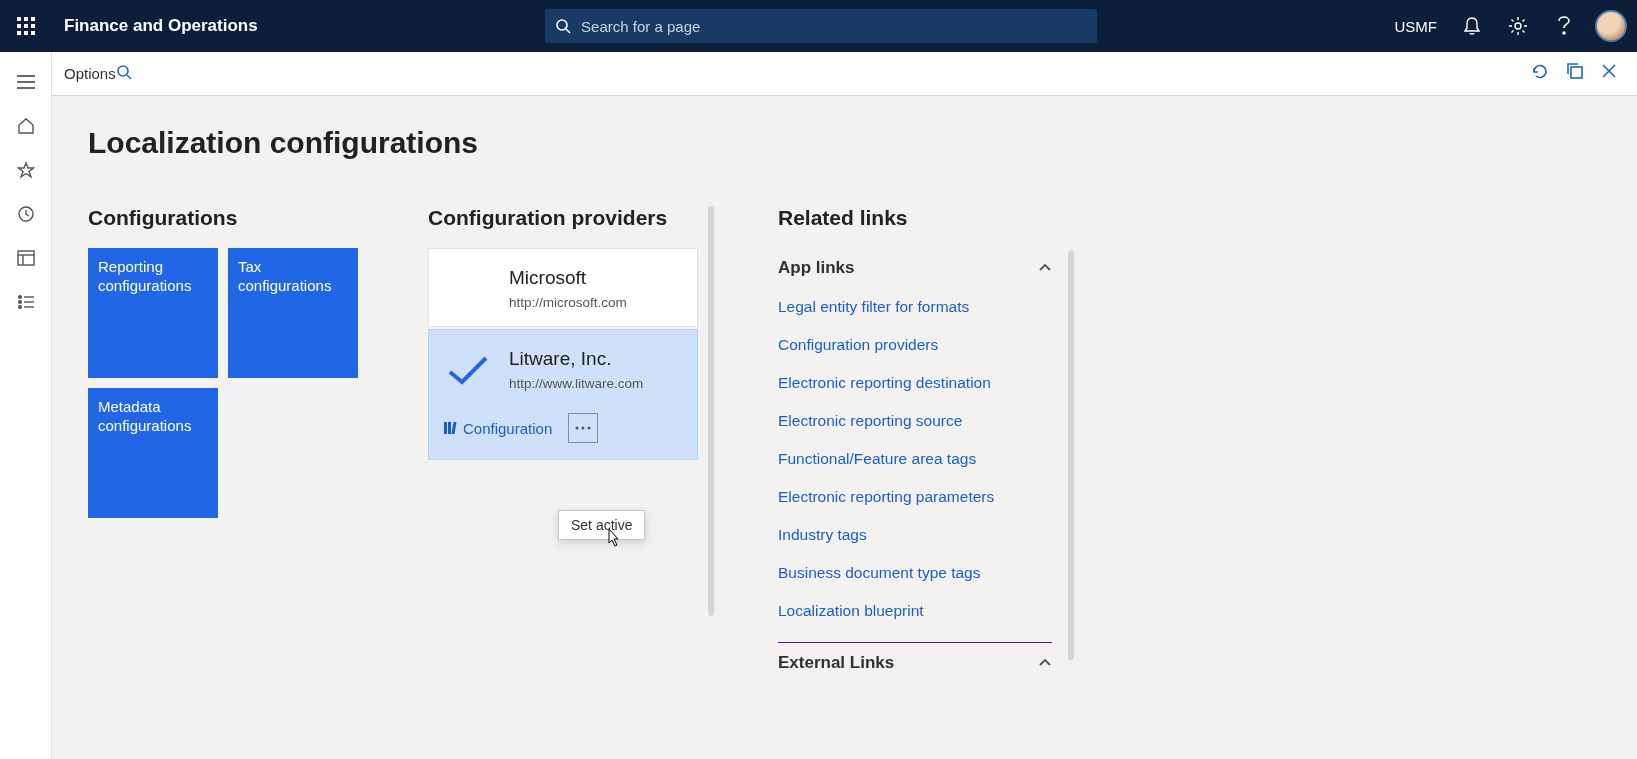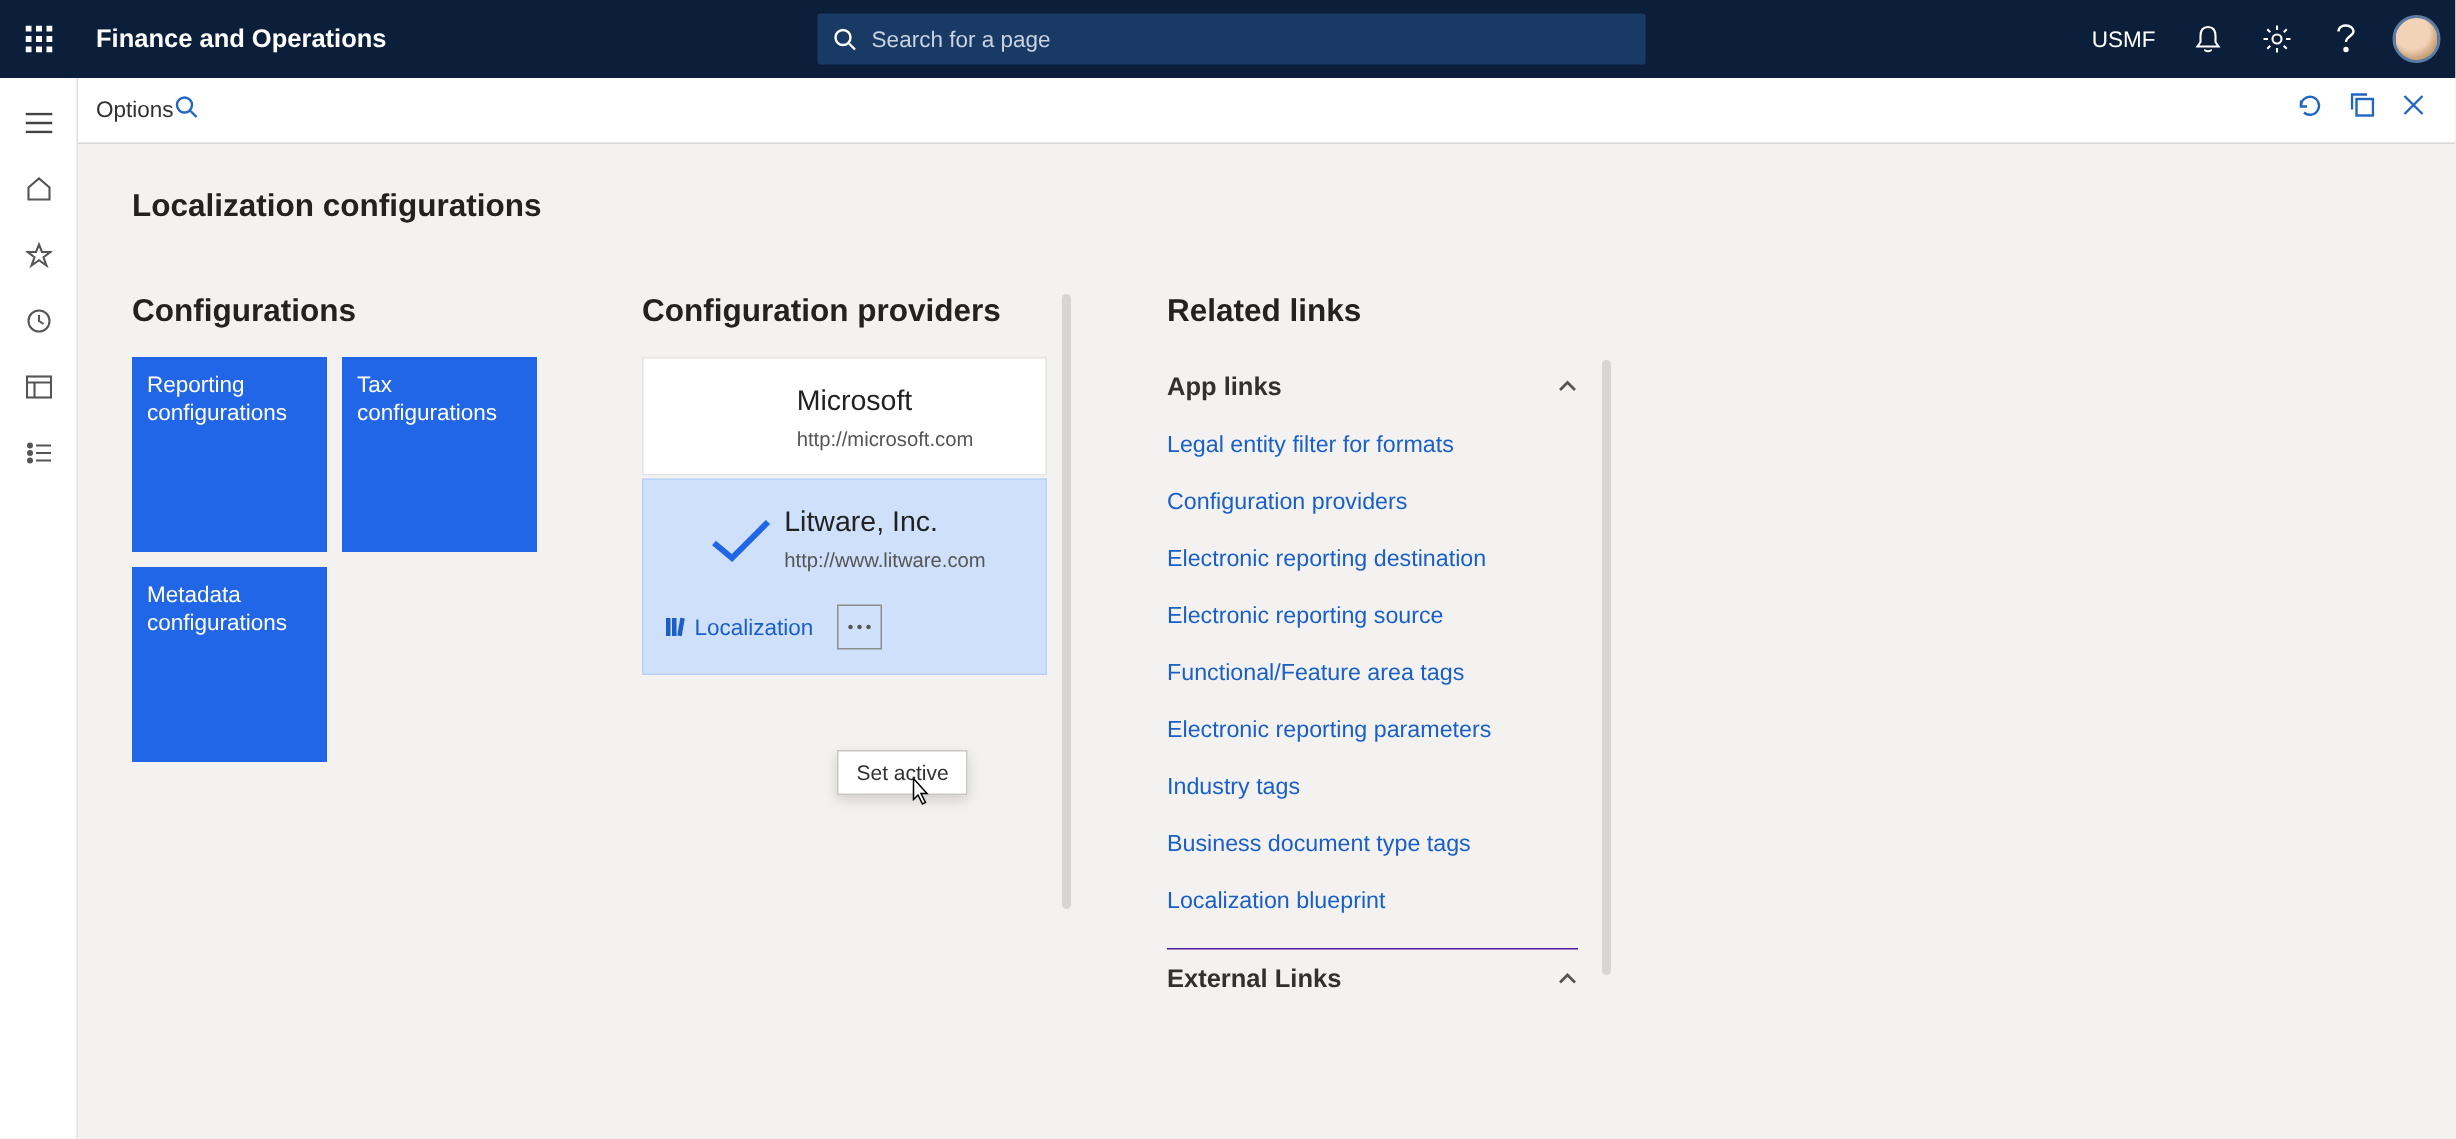--- a/index.html
+++ b/index.html
@@ -120,21 +120,21 @@
 
   
   .page {
     flex: 1;
     padding: 30px 36px 0 36px;
     display: flex;
     gap: 48px;
     overflow: hidden;
   }
   .page-title {
-    font-size: 21px;
+    font-size: 30px;
     font-weight: 600;
     margin-bottom: 12px;
     color: #232221;
   }
   .left-block { width: 100%; }
   .columns {
     display: flex;
     gap: 60px;
     margin-top: 46px;
   }
@@ -174,21 +174,21 @@
     width: 270px;
     padding: 18px 14px 16px 14px;
     background: #fff;
     border: 1px solid #e3e3e3;
     margin-bottom: 2px;
   }
   .prov-card.active {
     background: #cfe1fa;
     border: 1px solid #b8d2f5;
   }
-  .prov-inner { display: flex; align-items: flex-start; gap: 4px; justify-content: center; }
+  .prov-inner { display: flex; align-items: flex-start; gap: 16px; }
   .prov-check { width: 50px; display:flex; justify-content:center; padding-top:6px; }
   .prov-name { font-size: 19px; font-weight: 400; color: #222; }
   .prov-url { font-size: 13.5px; color: #555; margin-top: 6px; }
   .prov-actions {
     margin-top: 22px;
     display: flex; gap: 16px; align-items: center;
   }
   .repo-link { color: #1a5fc7; font-size: 15px; display:flex; align-items:center; gap:6px; cursor:pointer;}
   .more-btn {
     width: 30px; height: 30px;
@@ -416,21 +416,21 @@
                     <div class="prov-url">http://www.litware.com</div>
                   </div>
                 </div>
                 <div class="prov-actions">
                   <div class="repo-link">
                     <svg width="14" height="14" viewBox="0 0 14 14" fill="#1a5fc7">
                         <rect x="1" y="1" width="3" height="12"></rect>
                         <rect x="5" y="1" width="3" height="12"></rect>
                         <rect x="9.5" y="1" width="3" height="12" transform="rotate(10 11 7)"></rect>
                       </svg>
-                    <span>Localization</span>
+                    <span>Configuration</span>
                   </div>
                   <div class="more-btn">
                     <svg width="16" height="4" viewBox="0 0 16 4" fill="#555">
                         <circle cx="2" cy="2" r="1.5"></circle>
                         <circle cx="8" cy="2" r="1.5"></circle>
                         <circle cx="14" cy="2" r="1.5"></circle>
                       </svg>
                   </div>
                 </div>
               </div>

